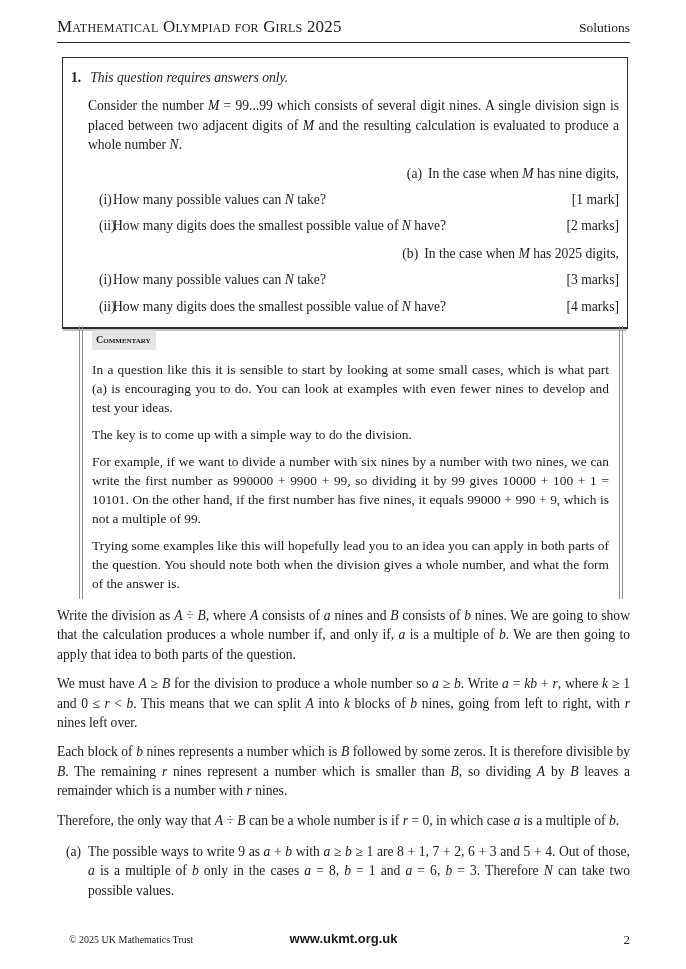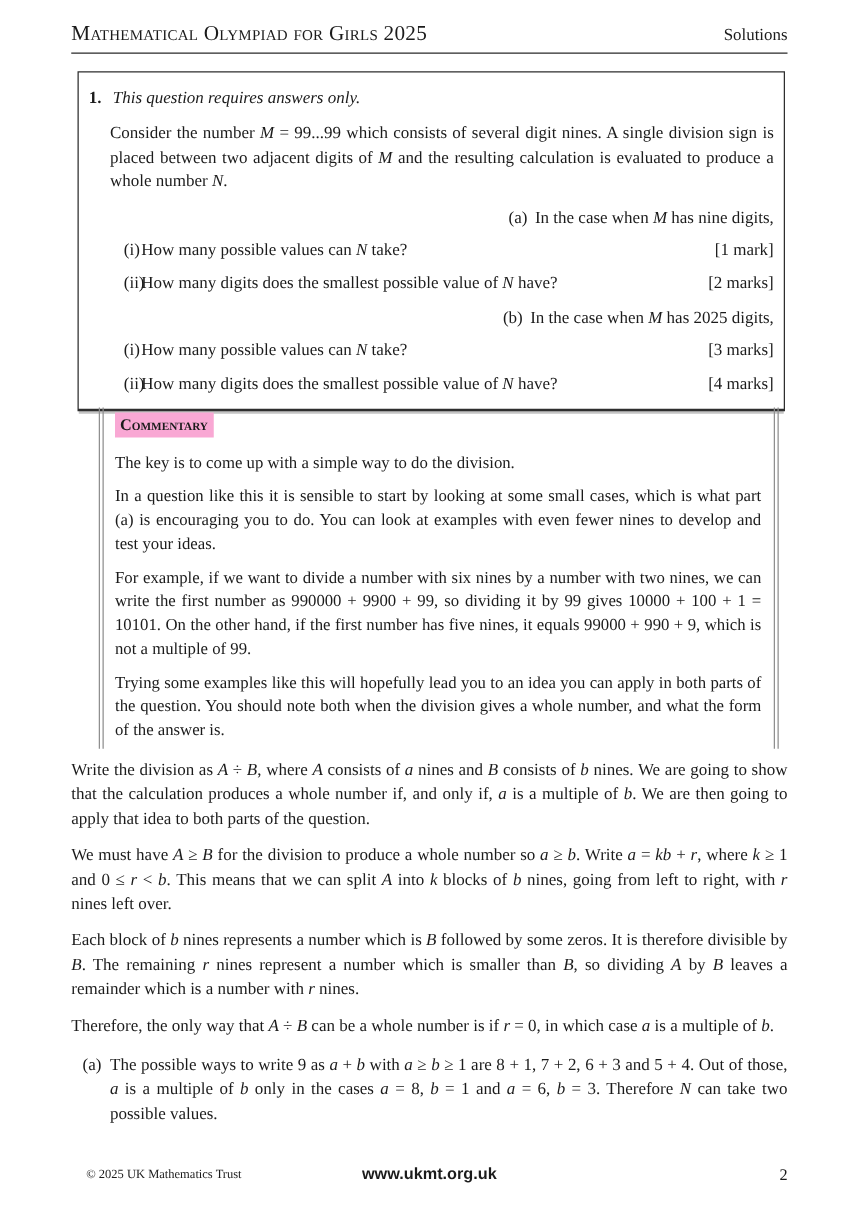--- a/index.html
+++ b/index.html
@@ -61,24 +61,24 @@
     left: 79px; top: 326px;
     width: 544px;
     border-left: 4px double #8f8f8f;
     border-right: 4px double #8f8f8f;
     padding: 2px 10px 6px 9px;
     line-height: 19px;
     font-size: 13.4px;
   }
   .commentary-label {
     display: inline-block;
-    background: #f9a8d4;
+    background: #e5e5e5;
     font-weight: bold;
     font-variant: small-caps;
-    font-size: 13px;
+    font-size: 10px;
     line-height: 15px;
     padding: 2px 5px 3px 4px;
     margin: 2px 0 2px 0;
   }
   .commentary p { margin: 8px 0 0 0; text-align: justify; }
 
   
   .solution {
     position: absolute;
     left: 57px; top: 606px;
@@ -152,22 +152,22 @@
     </div>
     <div class="subpart-row">
       <span class="sp-label">(ii)</span>
       <span class="sp-text">How many digits does the smallest possible value of <i>N</i> have?</span>
       <span class="sp-marks">[4 marks]</span>
     </div>
   </div>
 
   <div class="commentary">
     <span class="commentary-label">Commentary</span>
+    <p>In a question like this it is sensible to start by looking at some small cases, which is what part (a) is encouraging you to do.  You can look at examples with even fewer nines to develop and test your ideas.</p>
     <p>The key is to come up with a simple way to do the division.</p>
-    <p>In a question like this it is sensible to start by looking at some small cases, which is what part (a) is encouraging you to do.  You can look at examples with even fewer nines to develop and test your ideas.</p>
     <p>For example, if we want to divide a number with six nines by a number with two nines, we can write the first number as 990000 + 9900 + 99, so dividing it by 99 gives 10000 + 100 + 1 = 10101.  On the other hand, if the first number has five nines, it equals 99000 + 990 + 9, which is not a multiple of 99.</p>
     <p>Trying some examples like this will hopefully lead you to an idea you can apply in both parts of the question.  You should note both when the division gives a whole number, and what the form of the answer is.</p>
   </div>
 
   <div class="solution">
     <p>Write the division as <i>A</i> ÷ <i>B</i>, where <i>A</i> consists of <i>a</i> nines and <i>B</i> consists of <i>b</i> nines.  We are going to show that the calculation produces a whole number if, and only if, <i>a</i> is a multiple of <i>b</i>. We are then going to apply that idea to both parts of the question.</p>
     <p>We must have <i>A</i> ≥ <i>B</i> for the division to produce a whole number so <i>a</i> ≥ <i>b</i>.  Write <i>a</i> = <i>kb</i> + <i>r</i>, where <i>k</i> ≥ 1 and 0 ≤ <i>r</i> &lt; <i>b</i>.  This means that we can split <i>A</i> into <i>k</i> blocks of <i>b</i> nines, going from left to right, with <i>r</i> nines left over.</p>
     <p>Each block of <i>b</i> nines represents a number which is <i>B</i> followed by some zeros. It is therefore divisible by <i>B</i>. The remaining <i>r</i> nines represent a number which is smaller than <i>B</i>, so dividing <i>A</i> by <i>B</i> leaves a remainder which is a number with <i>r</i> nines.</p>
     <p>Therefore, the only way that <i>A</i> ÷ <i>B</i> can be a whole number is if <i>r</i> = 0, in which case <i>a</i> is a multiple of <i>b</i>.</p>
     <div class="sol-item">

